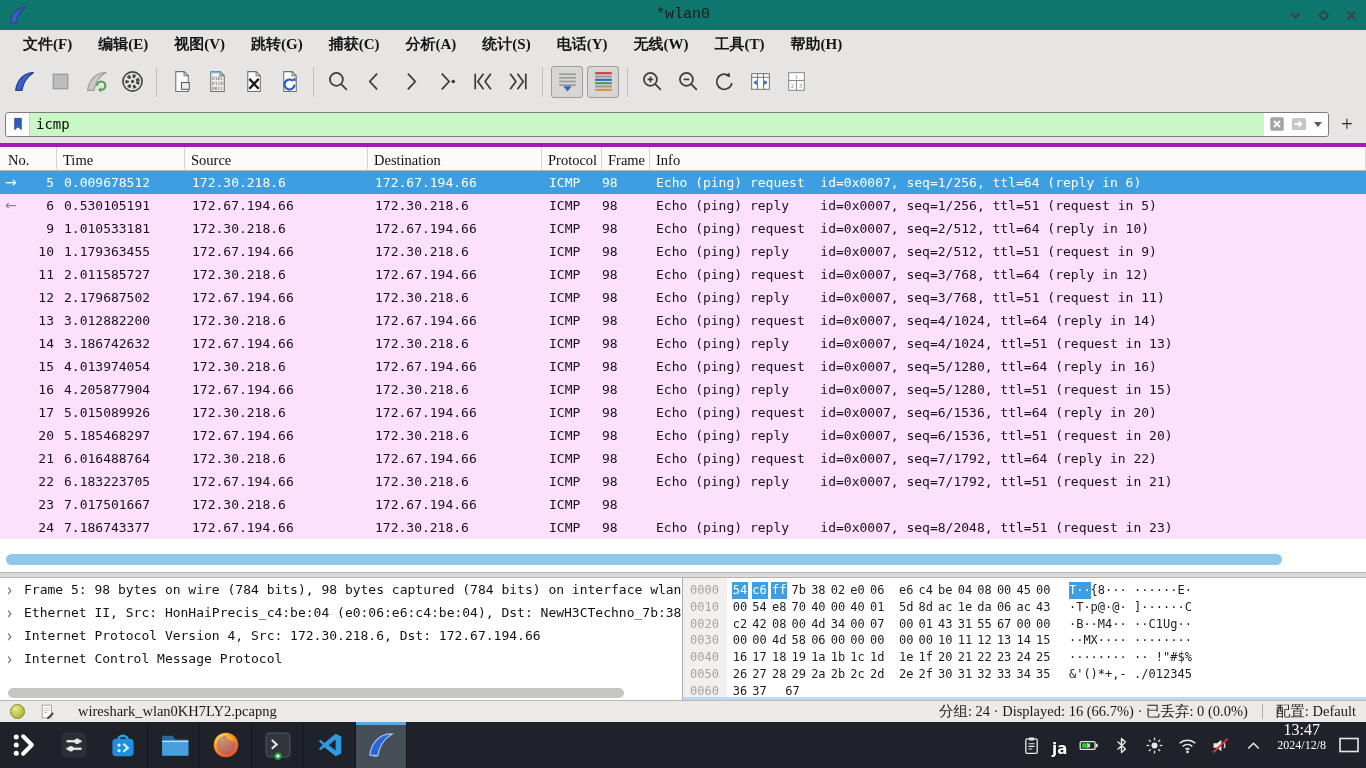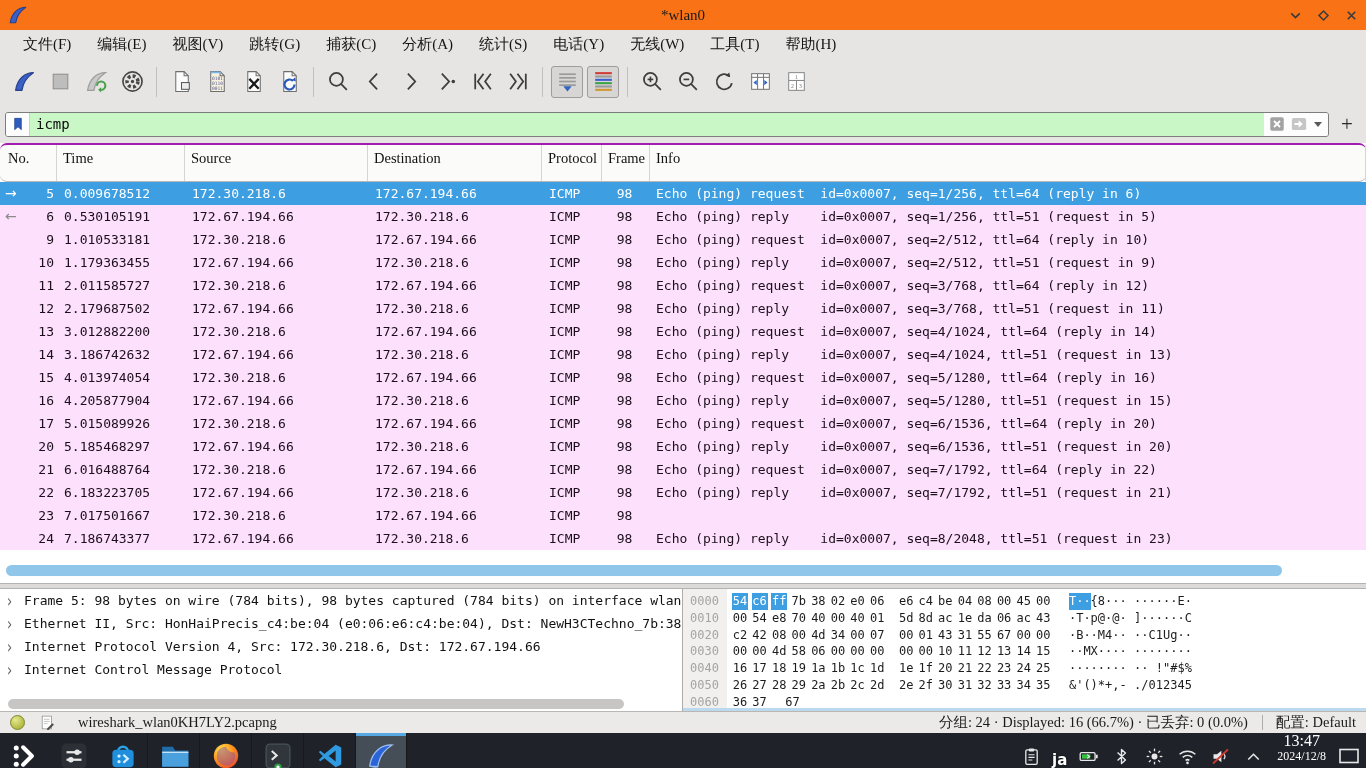--- a/index.html
+++ b/index.html
@@ -2,31 +2,31 @@
 <html><head>
 <meta charset="utf-8">
 <style>
   html,body{margin:0;padding:0;}
   *{box-sizing:border-box;}
   .screen{width:1366px;height:768px;display:flex;flex-direction:column;overflow:hidden;
     font-family:"Liberation Serif","DejaVu Serif",serif;background:#e6e5e3;position:relative;}
   .mono{font-family:"DejaVu Sans Mono","Liberation Mono",monospace;}
 
   
-  .titlebar{height:30px;position:relative;background:#f97316;flex:0 0 auto;}
+  .titlebar{height:30px;position:relative;background:#0f766e;flex:0 0 auto;font-family:Liberation Mono, monospace;}
   .tb-appicon{position:absolute;left:7px;top:4px;width:22px;height:22px;}
   .tb-title{position:absolute;left:0;right:0;top:0;height:30px;line-height:30px;text-align:center;
     font-size:15px;color:#1a1a1a;}
   .tb-controls{position:absolute;right:6px;top:7px;display:flex;gap:11px;}
   .tb-btn{width:17px;height:17px;cursor:pointer;}
   .tb-btn svg{width:17px;height:17px;}
 
   
   .menubar{height:28px;display:flex;align-items:center;padding-left:10px;gap:0;flex:0 0 auto;}
-  .mitem{font-size:15px;color:#141414;padding:3px 13px 3px 13px;cursor:default;}
+  .mitem{font-size:15px;color:#141414;padding:3px 13px 3px 13px;cursor:default;font-weight:bold;}
 
   
   .toolbar{height:47px;display:flex;align-items:center;padding-left:6px;flex:0 0 auto;}
   .tgroup{display:flex;align-items:center;}
   .tsep{width:1px;height:30px;background:#c3c1bf;margin:0 6px;}
   .tbtn{width:32px;height:32px;display:flex;align-items:center;justify-content:center;
     border:1px solid transparent;border-radius:3px;margin:0 2px;}
   .tbtn svg{width:25px;height:25px;}
   .tbtn.pressed{background:#d7d6d4;border-color:#9e9d9b;}
 
@@ -40,34 +40,34 @@
   .ftext{flex:1;font-size:14px;padding-left:6px;color:#0a0a0a;}
   .fright{height:100%;background:#fdfdfd;display:flex;align-items:center;padding:0 4px;gap:4px;}
   .fico{width:18px;height:18px;}
   .fico svg{width:18px;height:18px;}
   .fcaret{width:0;height:0;border-left:4px solid transparent;border-right:4px solid transparent;
     border-top:5px solid #5a5a5a;margin:0 2px;}
   .fadd{width:22px;text-align:center;font-size:21px;color:#2a2a2a;margin-left:7px;line-height:22px;cursor:pointer;}
 
   
   .plist{flex:0 0 auto;background:#fff;}
-  .phead{height:39px;display:flex;background:#fbfbfa;border-top:2px solid #a21caf;border-bottom:1px solid #b9b7b5;border-radius:7px;}
+  .phead{height:28px;display:flex;background:#fbfbfa;border-top:4px solid #a21caf;border-bottom:1px solid #b9b7b5;}
   .hcell{font-size:14.5px;color:#111;line-height:26px;border-right:1px solid #d7d5d3;
     padding-left:6px;overflow:hidden;white-space:nowrap;flex:0 0 auto;}
   .c-no{width:57px;} .c-time{width:128px;} .c-src{width:183px;} .c-dst{width:174px;}
   .c-proto{width:60px;} .c-len{width:48px;} .c-info{flex:1 1 auto;min-width:0;}
   .hcell.c-no{padding-left:8px;}
   .prows{height:368px;overflow:hidden;background:#fff;}
   .prow{height:23px;display:flex;background:#fce0fc;color:#1c0f1c;position:relative;cursor:default;}
   .prow.sel{background:#3d9fe2;color:#fff;}
   .pcell{font-size:13px;line-height:23px;white-space:pre;overflow:hidden;flex:0 0 auto;
     font-family:"DejaVu Sans Mono","Liberation Mono",monospace;}
   .pcell.c-no{text-align:right;padding-right:3px;}
   .pcell.c-time,.pcell.c-src,.pcell.c-dst,.pcell.c-proto{padding-left:7px;}
-  .pcell.c-len{text-align:center;padding-right:3px;}
+  .pcell.c-len{text-align:left;padding-right:3px;}
   .pcell.c-info{padding-left:6px;}
   .marker{position:absolute;left:5px;top:0;font-family:"DejaVu Sans",sans-serif;font-size:14px;line-height:22px;}
   .marker.rel{color:#8a8a8a;}
   .pscroll{height:33px;background:#fff;position:relative;}
   .pscroll .thumb{position:absolute;left:6px;right:84px;top:15px;height:11px;border-radius:5.5px;background:#8fc6ea;}
 
   
   .splitter{height:6px;background:#dddbd9;border-top:1px solid #b5b3b1;border-bottom:1px solid #b5b3b1;flex:0 0 auto;}
 
   

